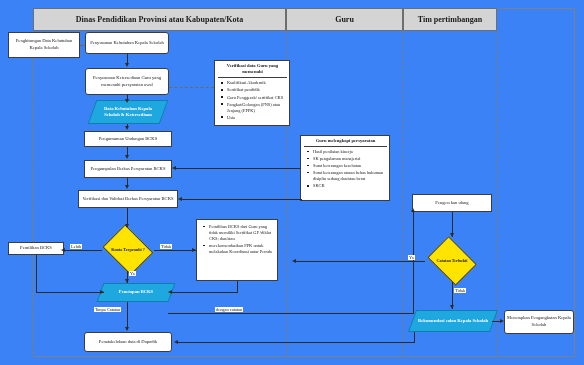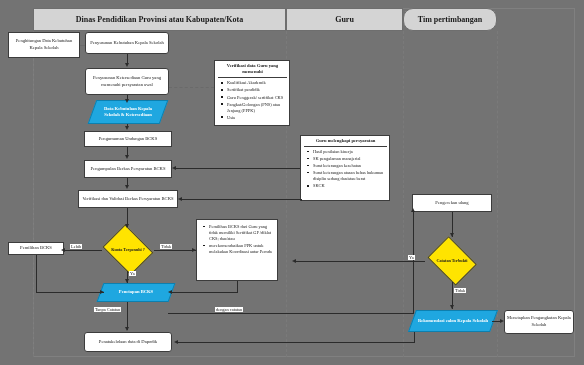--- a/index.html
+++ b/index.html
@@ -1,17 +1,17 @@
 <!DOCTYPE html>
 <html><head>
 <meta charset="utf-8">
 <style>
   html,body{margin:0;padding:0;background:#ffffff;}
   body{font-family:"Liberation Serif", serif;}
-  #page{position:relative;width:584px;height:365px;background:#737373;overflow:hidden;text-decoration:underline;}
+  #page{position:relative;width:584px;height:365px;background:#3b82f6;overflow:hidden;text-decoration:underline;}
   .swim-frame{position:absolute;left:33px;top:8px;width:542px;height:349px;border:1px solid #808080;box-sizing:border-box;}
   .hdr{position:absolute;top:8px;height:23px;background:#d4d4d4;border:1px solid #6e6e6e;box-sizing:border-box;
        display:flex;align-items:center;justify-content:center;font-weight:bold;font-size:8px;color:#1a1a1a;}
   .lane-div{position:absolute;top:31px;height:326px;border-left:1px dashed #7a7a7a;}
   .box{position:absolute;background:#ffffff;border:1px solid #3c3c3c;border-radius:3px;box-sizing:border-box;
        display:flex;align-items:center;justify-content:center;text-align:center;font-size:4.6px;line-height:1.45;color:#1a1a1a;padding:1px 2px;}
   .box.sq{border-radius:0;}
   .note{position:absolute;background:#ffffff;border:1px solid #3c3c3c;box-sizing:border-box;font-size:4.4px;color:#1a1a1a;padding:2px 2px 2px 3px;}
   .note .ttl{font-weight:bold;text-align:center;font-size:4.6px;line-height:1.4;padding-bottom:1.5px;border-bottom:1px solid #3c3c3c;margin-bottom:2px;}
   .note ul{margin:0;padding-left:6px;list-style:none;}
@@ -38,21 +38,21 @@
 </style>
 </head>
 <body>
 
 <div id="page">
 
   <div class="swim-frame"></div>
 
   <div class="hdr" style="left:33px;width:253px;">Dinas Pendidikan Provinsi atau Kabupaten/Kota</div>
   <div class="hdr" style="left:286px;width:117px;">Guru</div>
-  <div class="hdr" style="left:403px;width:94px;border-radius:10px;">Tim pertimbangan</div>
+  <div class="hdr" style="left:403px;width:94px;">Tim pertimbangan</div>
 
   <div class="lane-div" style="left:286px;"></div>
   <div class="lane-div" style="left:403px;"></div>
   <div class="lane-div" style="left:497px;"></div>
   <div class="lane-div" style="left:33px;"></div>
 
   <div class="box sq" style="left:8px;top:32px;width:72px;height:26px;">Penghitungan Data Kebutuhan Kepala Sekolah</div>
 
   <div class="box" style="left:85px;top:32px;width:84px;height:22px;">Penyusunan Kebutuhan Kepala Sekolah</div>
 

